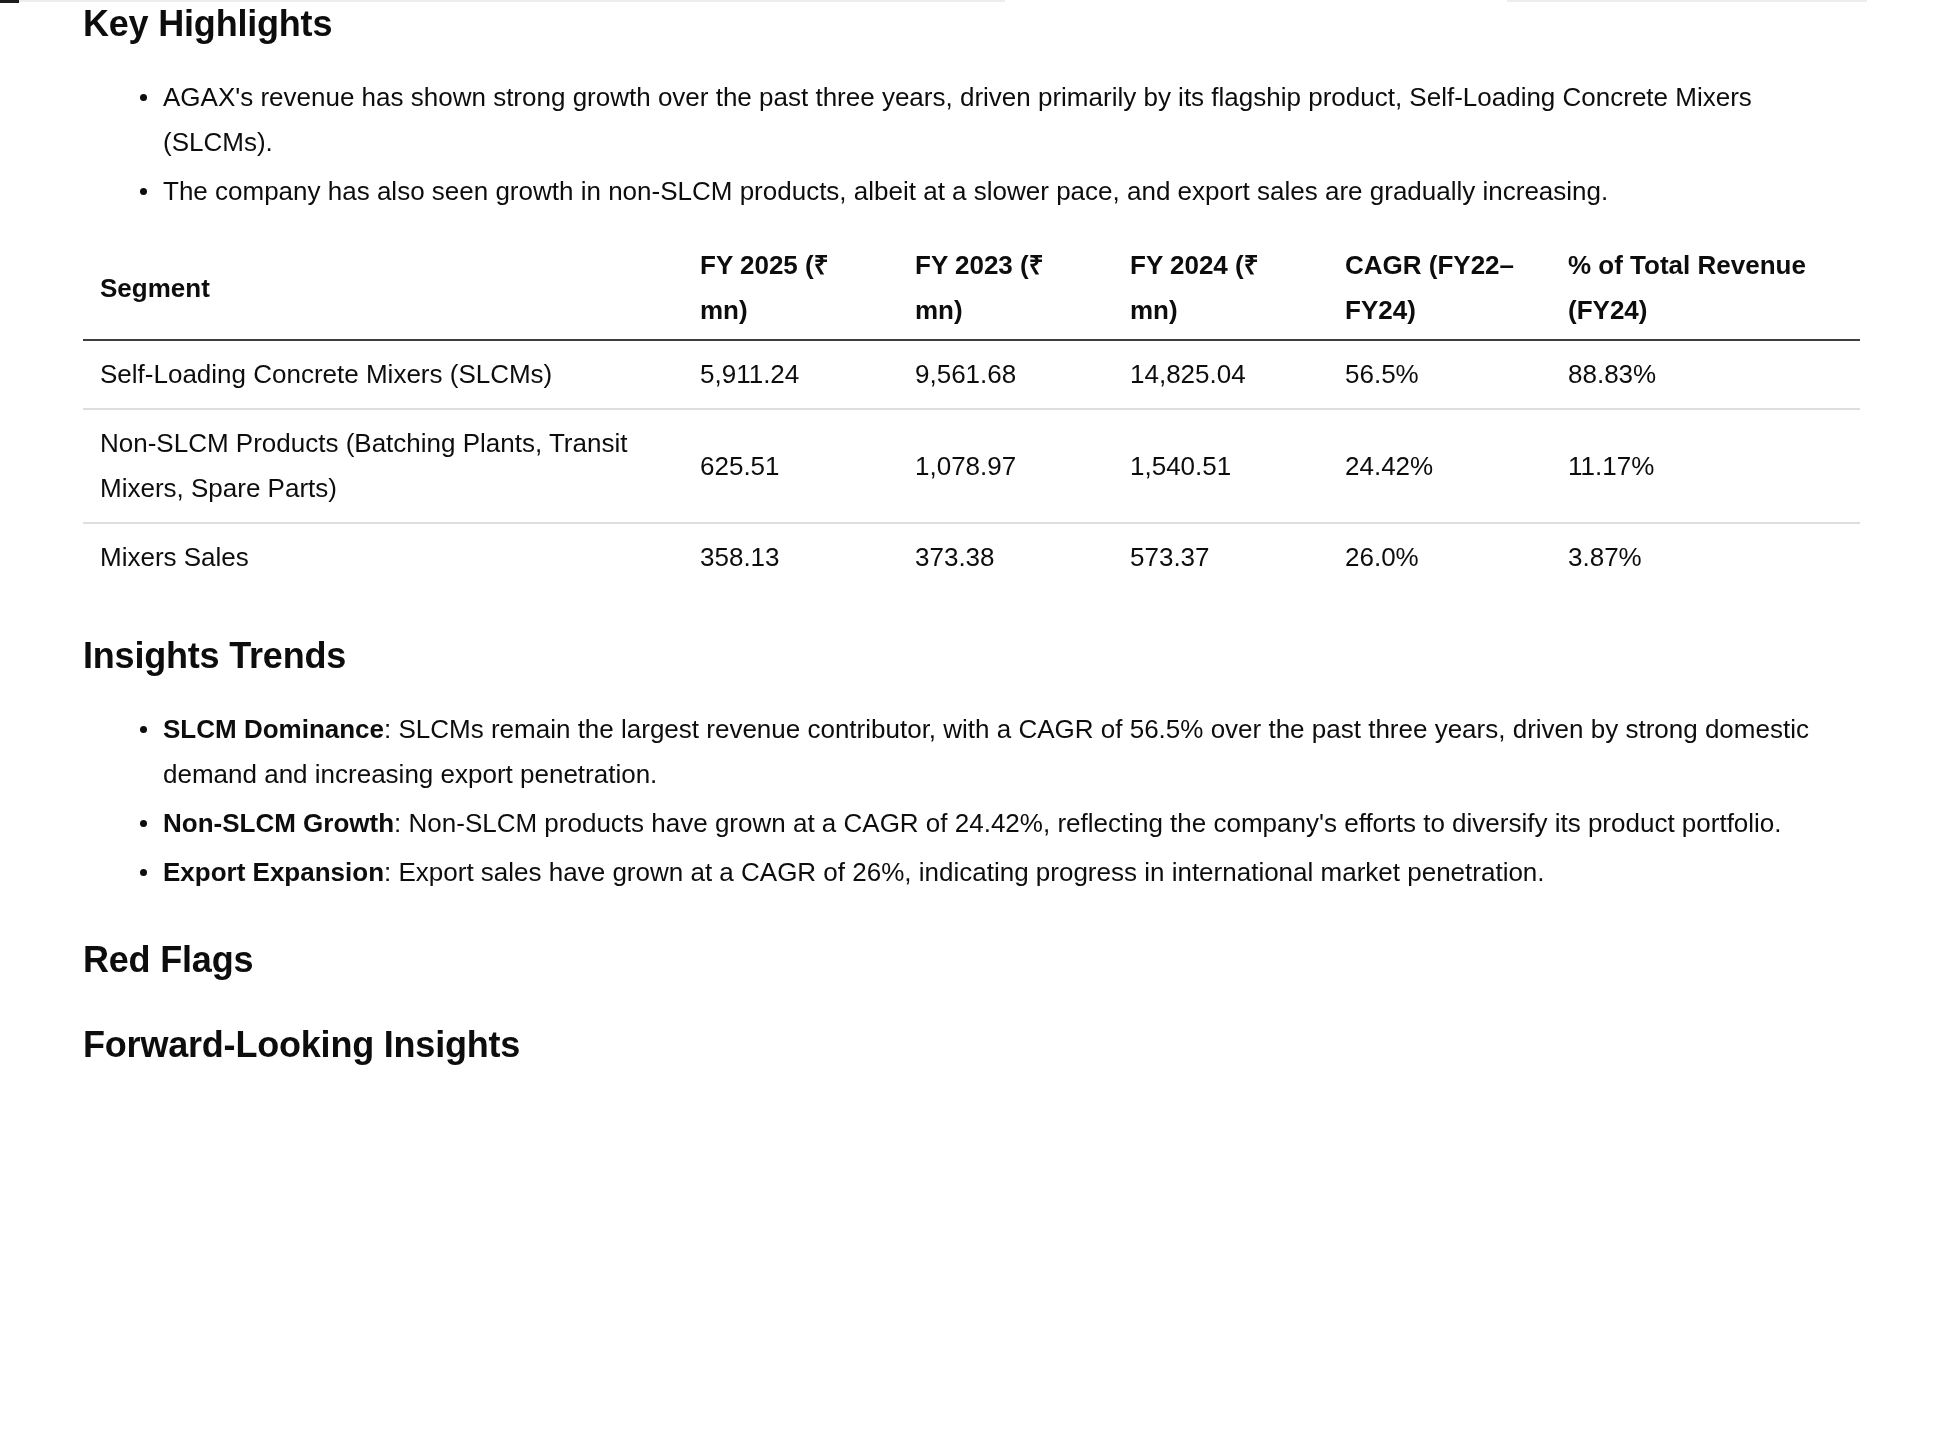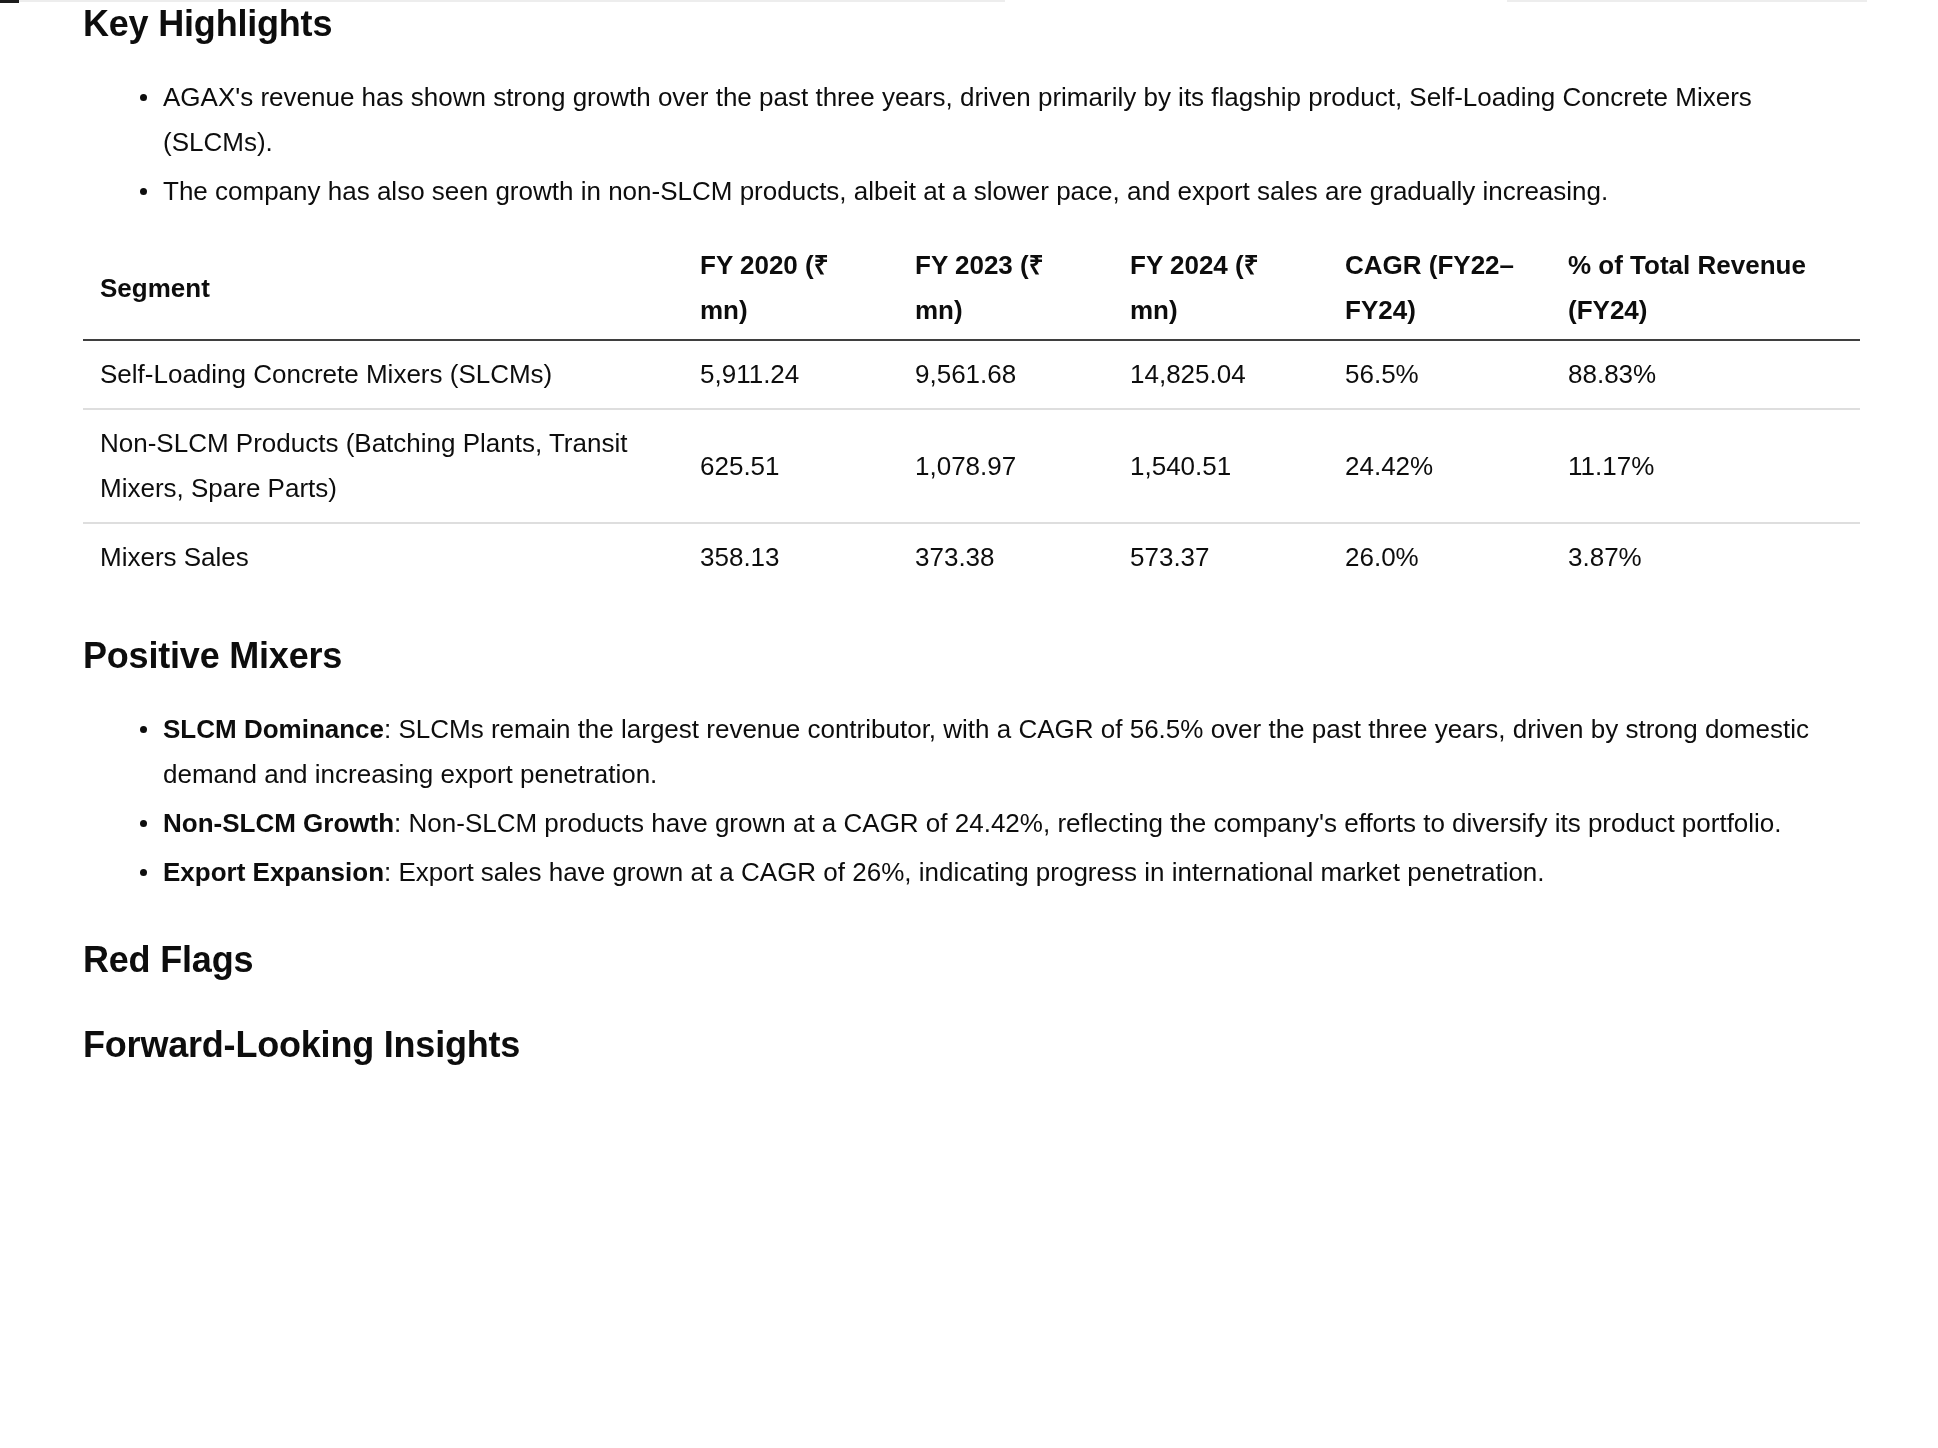--- a/index.html
+++ b/index.html
@@ -90,21 +90,21 @@
       <col class="c1">
         <col class="c2">
         <col class="c3">
         <col class="c4">
         <col class="c5">
         <col class="c6">
     </colgroup>
     <thead>
       <tr>
         <th>Segment</th>
-        <th>FY 2020 (₹ mn)</th>
+        <th>FY 2025 (₹ mn)</th>
         <th>FY 2023 (₹ mn)</th>
         <th>FY 2024 (₹ mn)</th>
         <th>CAGR (FY22–FY24)</th>
         <th>% of Total Revenue (FY24)</th>
       </tr>
     </thead>
     <tbody>
       <tr class="mid">
         <td>Self-Loading Concrete Mixers (SLCMs)</td>
         <td>5,911.24</td>
@@ -125,21 +125,21 @@
         <td>Mixers Sales</td>
         <td>358.13</td>
         <td>373.38</td>
         <td>573.37</td>
         <td>26.0%</td>
         <td>3.87%</td>
       </tr>
     </tbody>
   </table>
 
-  <h2>Positive Mixers</h2>
+  <h2>Insights Trends</h2>
   <ul>
     <li><strong>SLCM Dominance</strong><span>: SLCMs remain the largest revenue contributor, with a CAGR of 56.5% over the past three years, driven by strong domestic demand and increasing export penetration.</span></li>
     <li><strong>Non-SLCM Growth</strong><span>: Non-SLCM products have grown at a CAGR of 24.42%, reflecting the company's efforts to diversify its product portfolio.</span></li>
     <li><strong>Export Expansion</strong><span>: Export sales have grown at a CAGR of 26%, indicating progress in international market penetration.</span></li>
   </ul>
 
   <h2>Red Flags</h2>
   <ul>
   </ul>
 

